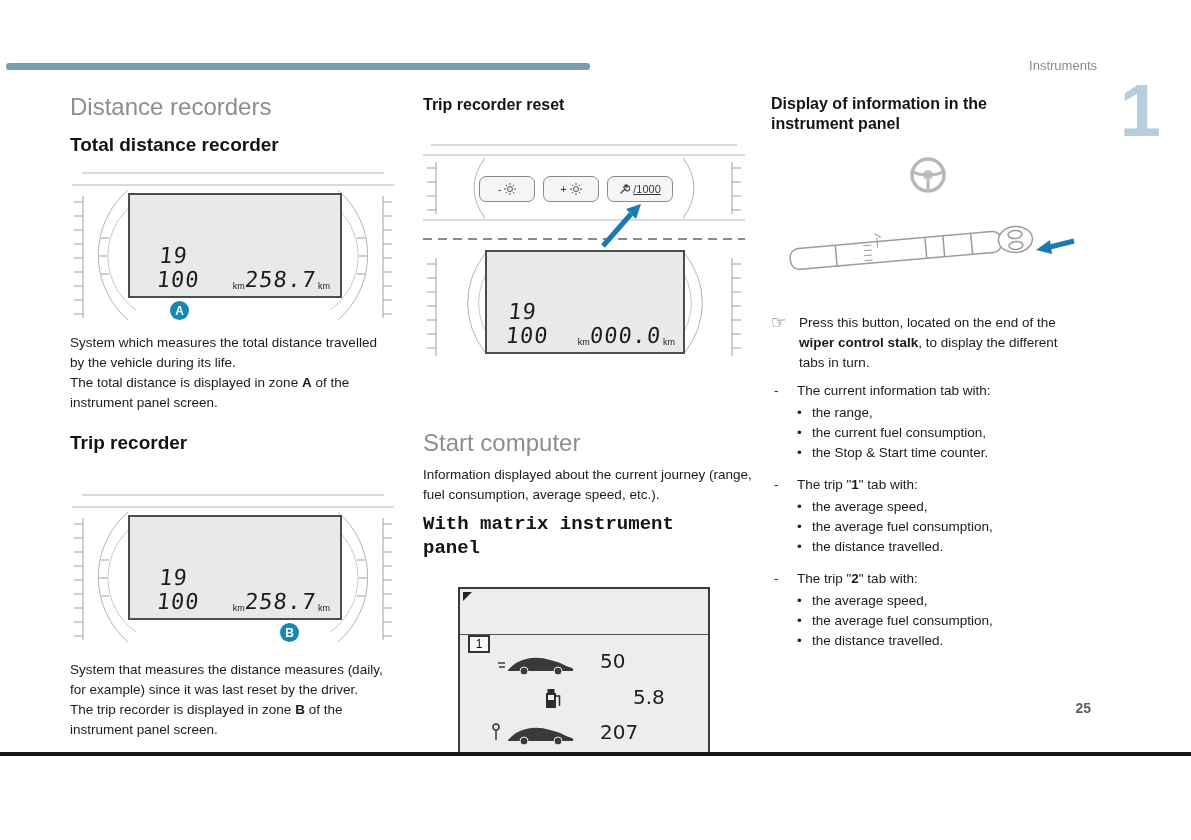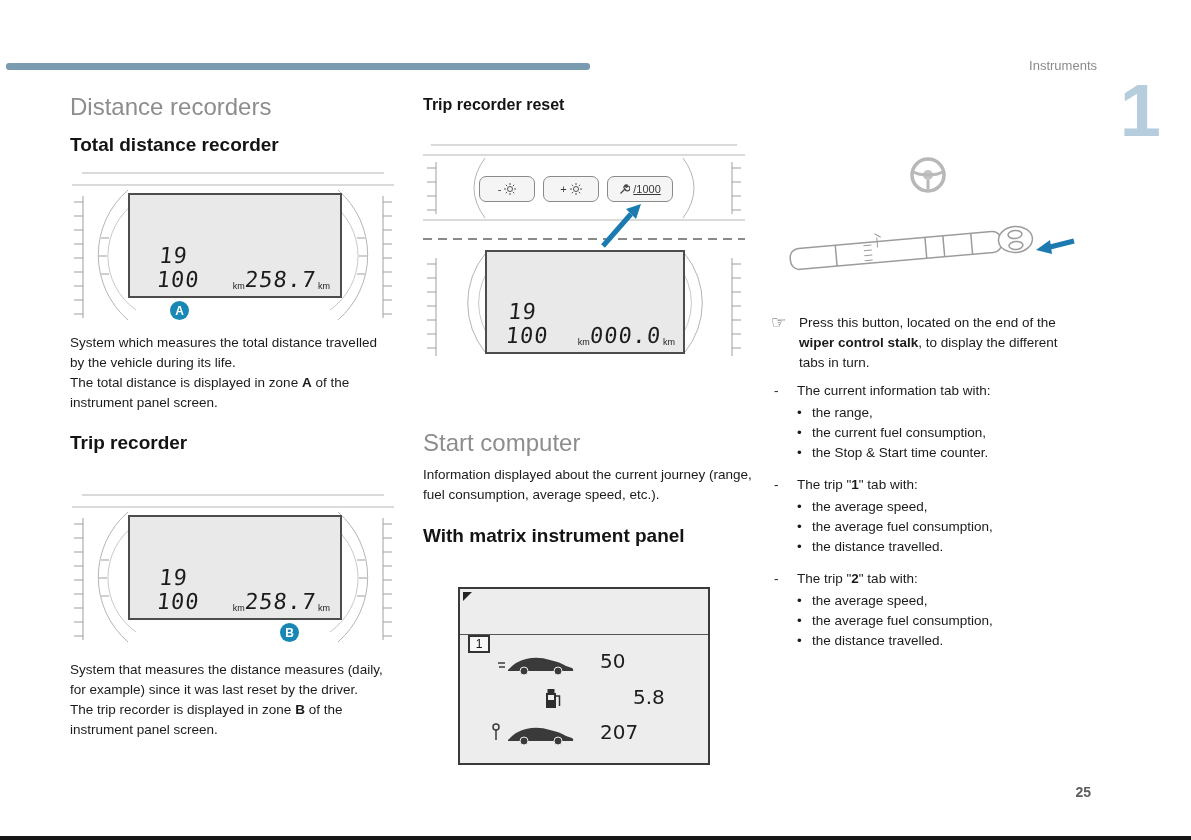--- a/index.html
+++ b/index.html
@@ -1,18 +1,18 @@
 <!DOCTYPE html>
 <html><head>
 <meta charset="utf-8">
 <style>
   * { margin:0; padding:0; box-sizing:border-box; }
   html,body { background:#ffffff; }
   body { font-family:"Liberation Sans", sans-serif; color:#1a1a1a; }
-  #page { position:relative; width:1191px; height:840px; background:#fff; overflow:hidden; }
+  #page { position:relative; width:1191px; height:756px; background:#fff; overflow:hidden; }
 
   .abs { position:absolute; }
 
   .topbar { position:absolute; left:6px; top:63px; width:584px; height:7px; background:#7b9bb1; border-radius:3px; }
   .section-label { position:absolute; top:58px; right:94px; font-size:13px; color:#8a8a8a; }
   .chapter-num { position:absolute; top:74px; right:30px; font-size:74px; font-weight:bold; color:#b5cddc; line-height:1; }
   .page-num { position:absolute; right:100px; bottom:40px; font-size:14px; font-weight:bold; color:#5d5d5d; }
   .bottombar { position:absolute; left:0; bottom:0; width:100%; height:4px; background:#161616; }
 
   .h-gray { font-size:24px; font-weight:400; color:#8d8d8d; }
@@ -273,21 +273,21 @@
       <span class="lcd-group">
         <span class="lcd-digits">000.0</span>
         <span class="lcd-unit">km</span>
       </span>
     </div>
   </div>
 
 
   <div class="abs h-gray" style="left:423px; top:429px;">Start computer</div>
   <div class="abs body-text" style="left:423px; top:465px; width:335px;">Information displayed about the current journey (range, fuel consumption, average speed, etc.).</div>
-  <div class="abs h-bold-lg" style="left:423px; top:524px; width:270px; line-height:24px;">With matrix instrument panel</div>
+  <div class="abs h-bold-lg" style="left:423px; top:512px; width:270px; line-height:24px;font-family:Liberation Mono, monospace;">With matrix instrument panel</div>
 
   <div class="matrix" style="left:458px; top:587px; width:252px; height:178px;">
     <div class="matrix-corner"></div>
     <div class="matrix-line"></div>
     <div class="matrix-tab">1</div>
 
     <svg style="position:absolute; left:36px; top:64px;" width="80" height="24" viewBox="0 0 80 24">
       <g stroke="#3a3a3a" stroke-width="1.5">
           <line x1="2" y1="10" x2="9" y2="10"></line>
           <line x1="3" y1="14" x2="9" y2="14"></line>
@@ -309,20 +309,21 @@
     <svg style="position:absolute; left:30px; top:132px;" width="86" height="26" viewBox="0 0 86 26">
       <circle cx="6" cy="6" r="3" fill="none" stroke="#3a3a3a" stroke-width="1.5"></circle>
       <line x1="6" y1="9" x2="6" y2="19" stroke="#3a3a3a" stroke-width="1.5"></line>
       <path d="M18,19 Q26,10 36,8 Q48,5 60,9 Q70,11 76,15 L82,17 Q84,18 83,20 L18,20 Z" fill="#3a3a3a"></path>
       <circle cx="34" cy="20" r="4" fill="#3a3a3a" stroke="#ededed" stroke-width="1"></circle>
       <circle cx="68" cy="20" r="4" fill="#3a3a3a" stroke="#ededed" stroke-width="1"></circle>
     </svg>
     <div class="matrix-val" style="top:131px;">207</div>
   </div>
 
+  <div class="abs h-bold-md" style="left:771px; top:94px; width:285px;">Display of information in the instrument panel</div>
 
   <div class="abs" style="left:778px; top:148px; width:302px; height:158px;">
     <svg width="302" height="158" viewBox="0 0 302 158">
       <g>
         <circle cx="150" cy="27" r="16" stroke="#b8b8b8" stroke-width="3.5" fill="none"></circle>
         <circle cx="150" cy="27" r="5" fill="#c4c4c4"></circle>
         <path d="M136,24 C142,28 158,28 164,24 M150,32 L150,41" stroke="#b8b8b8" stroke-width="3" fill="none"></path>
       </g>
       <g transform="rotate(-5 140 102)" stroke="#9c9c9c" fill="#ffffff" stroke-width="1.5">
         <rect x="12" y="90" width="212" height="21" rx="9"></rect>

